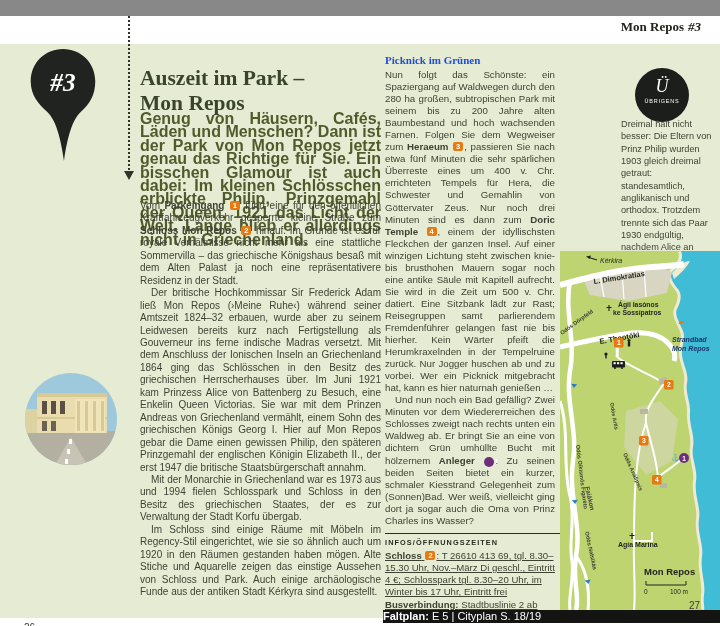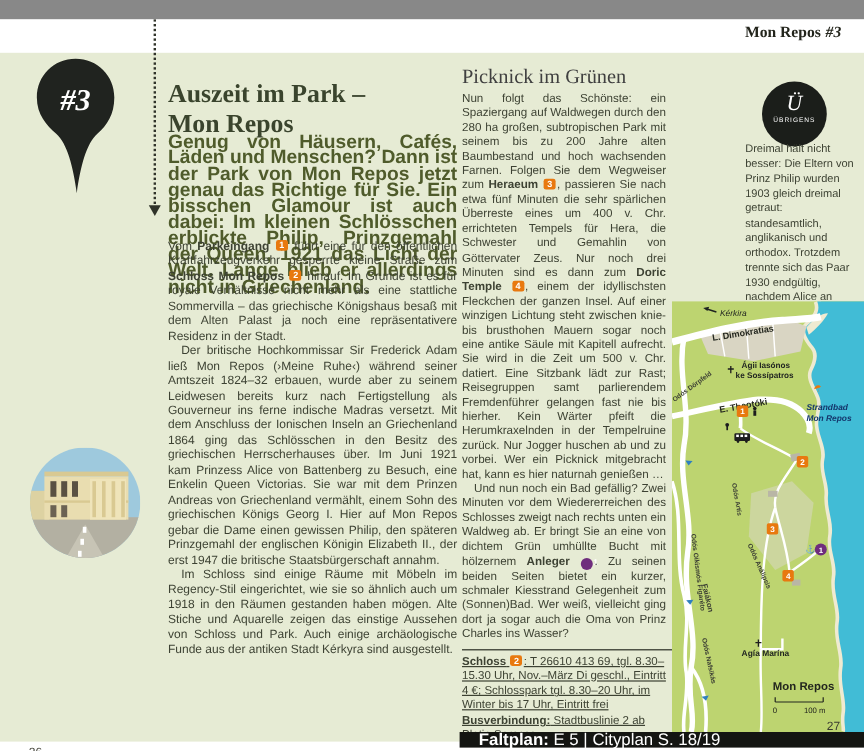--- a/index.html
+++ b/index.html
@@ -35,33 +35,33 @@
   
   .badge{display:inline-block;background:#e8790f;color:#fff;font-weight:bold;
          font-size:7.5px;width:10px;height:9px;line-height:9.5px;text-align:center;
          border-radius:2px;vertical-align:1px;margin:0 1px;}
   .cbadge{display:inline-block;background:#6f2d7d;color:#fff;font-weight:bold;
           font-size:7px;width:10px;height:10px;line-height:10.5px;text-align:center;
           border-radius:50%;vertical-align:0;margin:0 1px;}
 
   
   .col2{position:absolute;left:385px;top:38px;width:206px;color:#3d4233;}
-  .col2 h2{font-family:"Liberation Serif",serif;font-weight:normal;font-size:17px;
-           color:#404040;margin:0 0 3px 0;}
+  .col2 h2{font-family:"Liberation Serif",serif;font-weight:bold;font-size:11px;
+           color:#1d4ed8;margin:0 0 3px 0;}
   .col2 p{margin:0;font-size:9.7px;line-height:12.05px;text-align:justify;hyphens:auto;}
   .col2 p.ind{text-indent:10px;}
   .map-float{float:right;width:36px;height:372px;margin-top:194px;}
 
   .infos{margin-top:6px;border-top:1.5px solid #2a2d23;padding-top:4px;}
   .infos .ih{font-size:7.3px;font-weight:bold;letter-spacing:1.1px;color:#2a2d23;margin-bottom:3px;}
   .infos p{font-size:9.6px;line-height:12.2px;text-align:left;margin:0;text-decoration:underline;}
 
   .faltplan{position:absolute;left:383px;top:594px;width:337px;height:13px;
-            background:#141512;color:#fff;font-size:14px;line-height:13px;
-            padding-left:16px;box-sizing:border-box;white-space:nowrap;}
+            background:#141512;color:#fff;font-size:11px;line-height:13px;
+            padding-left:0;box-sizing:border-box;white-space:nowrap;}
 
   
   .uebrigens{position:absolute;left:635px;top:52px;width:54px;height:54px;border-radius:50%;
              background:#1b1e1a;color:#fff;text-align:center;}
   .ue-initial{display:block;font-family:"Liberation Serif",serif;font-style:italic;
               font-size:18px;margin-top:8px;}
   .ue-label{display:block;font-size:5.5px;letter-spacing:0.8px;margin-top:1px;}
   .sidebar-text{position:absolute;left:621px;top:102px;width:97px;font-size:9.2px;
                 line-height:12.35px;color:#3d4233;}
 
@@ -94,30 +94,32 @@
   <div class="title">
     <div>Auszeit im Park –</div>
     <div>Mon Repos</div>
   </div>
 
   <div class="intro">Genug von Häusern, Cafés, Läden und Menschen? Dann ist der Park von Mon Repos jetzt genau das Richtige für Sie. Ein bisschen Glamour ist auch dabei: Im kleinen Schlösschen erblickte Philip, Prinzgemahl der Queen, 1921 das Licht der Welt. Lange blieb er allerdings nicht in Griechenland.</div>
 
   <div class="col1">
     <p><span>Vom </span><b>Parkeingang</b> <span class="badge">1</span><span> führt eine für den öffentlichen Kraftfahrzeugverkehr gesperrte kleine Straße zum </span><b>Schloss Mon Repos</b> <span class="badge">2</span><span> hinauf. Im Grunde ist es für royale Verhältnisse nicht mehr als eine stattliche Sommervilla – das griechische Königshaus besaß mit dem Alten Palast ja noch eine repräsentativere Residenz in der Stadt.</span></p>
     <p class="ind">Der britische Hochkommissar Sir Frederick Adam ließ Mon Repos (›Meine Ruhe‹) während seiner Amtszeit 1824–32 erbauen, wurde aber zu seinem Leidwesen bereits kurz nach Fertigstellung als Gouverneur ins ferne indische Madras versetzt. Mit dem Anschluss der Ionischen Inseln an Griechenland 1864 ging das Schlösschen in den Besitz des griechischen Herrscherhauses über. Im Juni 1921 kam Prinzess Alice von Battenberg zu Besuch, eine Enkelin Queen Victorias. Sie war mit dem Prinzen Andreas von Griechenland vermählt, einem Sohn des griechischen Königs Georg I. Hier auf Mon Repos gebar die Dame einen gewissen Philip, den späteren Prinzgemahl der englischen Königin Elizabeth II., der erst 1947 die britische Staatsbürgerschaft annahm.</p>
-    <p class="ind">Im Schloss sind einige Räume mit Möbeln im Regency-Stil eingerichtet, wie sie so ähnlich auch um 1918 in den Räumen gestanden haben mögen. Alte Stiche und Aquarelle zeigen das einstige Aussehen von Schloss und Park. Auch einige archäologische Funde aus der antiken Stadt Kérkyra sind ausgestellt.</p>
+    <p class="ind">Mit der Monarchie in Griechenland war es 1973 aus und 1994 fielen Schlosspark und Schloss in den Besitz des griechischen Staates, der es zur Verwaltung der Stadt Korfu übergab.</p>
+    <p class="ind">Im Schloss sind einige Räume mit Möbeln im Regency-Stil eingerichtet, wie sie so ähnlich auch um 1920 in den Räumen gestanden haben mögen. Alte Stiche und Aquarelle zeigen das einstige Aussehen von Schloss und Park. Auch einige archäologische Funde aus der antiken Stadt Kérkyra sind ausgestellt.</p>
   </div>
 
   <div class="col2">
     <div class="map-float"></div>
     <h2>Picknick im Grünen</h2>
     <p><span>Nun folgt das Schönste: ein Spaziergang auf Waldwegen durch den 280 ha großen, subtropischen Park mit seinem bis zu 200 Jahre alten Baumbestand und hoch wachsenden Farnen. Folgen Sie dem Wegweiser zum </span><b>Heraeum</b> <span class="badge">3</span><span>, passieren Sie nach etwa fünf Minuten die sehr spärlichen Überreste eines um 400 v. Chr. errichteten Tempels für Hera, die Schwester und Gemahlin von Göttervater Zeus. Nur noch drei Minuten sind es dann zum </span><b>Doric Temple</b> <span class="badge">4</span><span>, einem der idyllischsten Fleckchen der ganzen Insel. Auf einer winzigen Lichtung steht zwischen knie- bis brusthohen Mauern sogar noch eine antike Säule mit Kapitell aufrecht. Sie wird in die Zeit um 500 v. Chr. datiert. Eine Sitzbank lädt zur Rast; Reisegruppen samt parlierendem Fremdenführer gelangen fast nie bis hierher. Kein Wärter pfeift die Herumkraxelnden in der Tempelruine zurück. Nur Jogger huschen ab und zu vorbei. Wer ein Picknick mitgebracht hat, kann es hier naturnah genießen …</span></p>
     <p class="ind"><span>Und nun noch ein Bad gefällig? Zwei Minuten vor dem Wiedererreichen des Schlosses zweigt nach rechts unten ein Waldweg ab. Er bringt Sie an eine von dichtem Grün umhüllte Bucht mit hölzernem </span><b>Anleger</b> <span class="cbadge">1</span><span>. Zu seinen beiden Seiten bietet ein kurzer, schmaler Kiesstrand Gelegenheit zum (Sonnen)Bad. Wer weiß, vielleicht ging dort ja sogar auch die Oma von Prinz Charles ins Wasser?</span></p>
 
     <div class="infos">
+      <div class="ih">INFOS/ÖFFNUNGSZEITEN</div>
       <p><b>Schloss</b> <span class="badge">2</span><span>: T 26610 413 69, tgl. 8.30–15.30 Uhr, Nov.–März Di geschl., Eintritt 4 €; Schlosspark tgl. 8.30–20 Uhr, im Winter bis 17 Uhr, Eintritt frei</span></p>
       <p><b>Busverbindung:</b><span> Stadtbuslinie 2 ab Platia Sarocco</span></p>
     </div>
   </div>
 
   <div class="faltplan">
     <b>Faltplan:</b><span> E 5 | Cityplan S. 18/19</span>
   </div>
 
   <div class="uebrigens">

